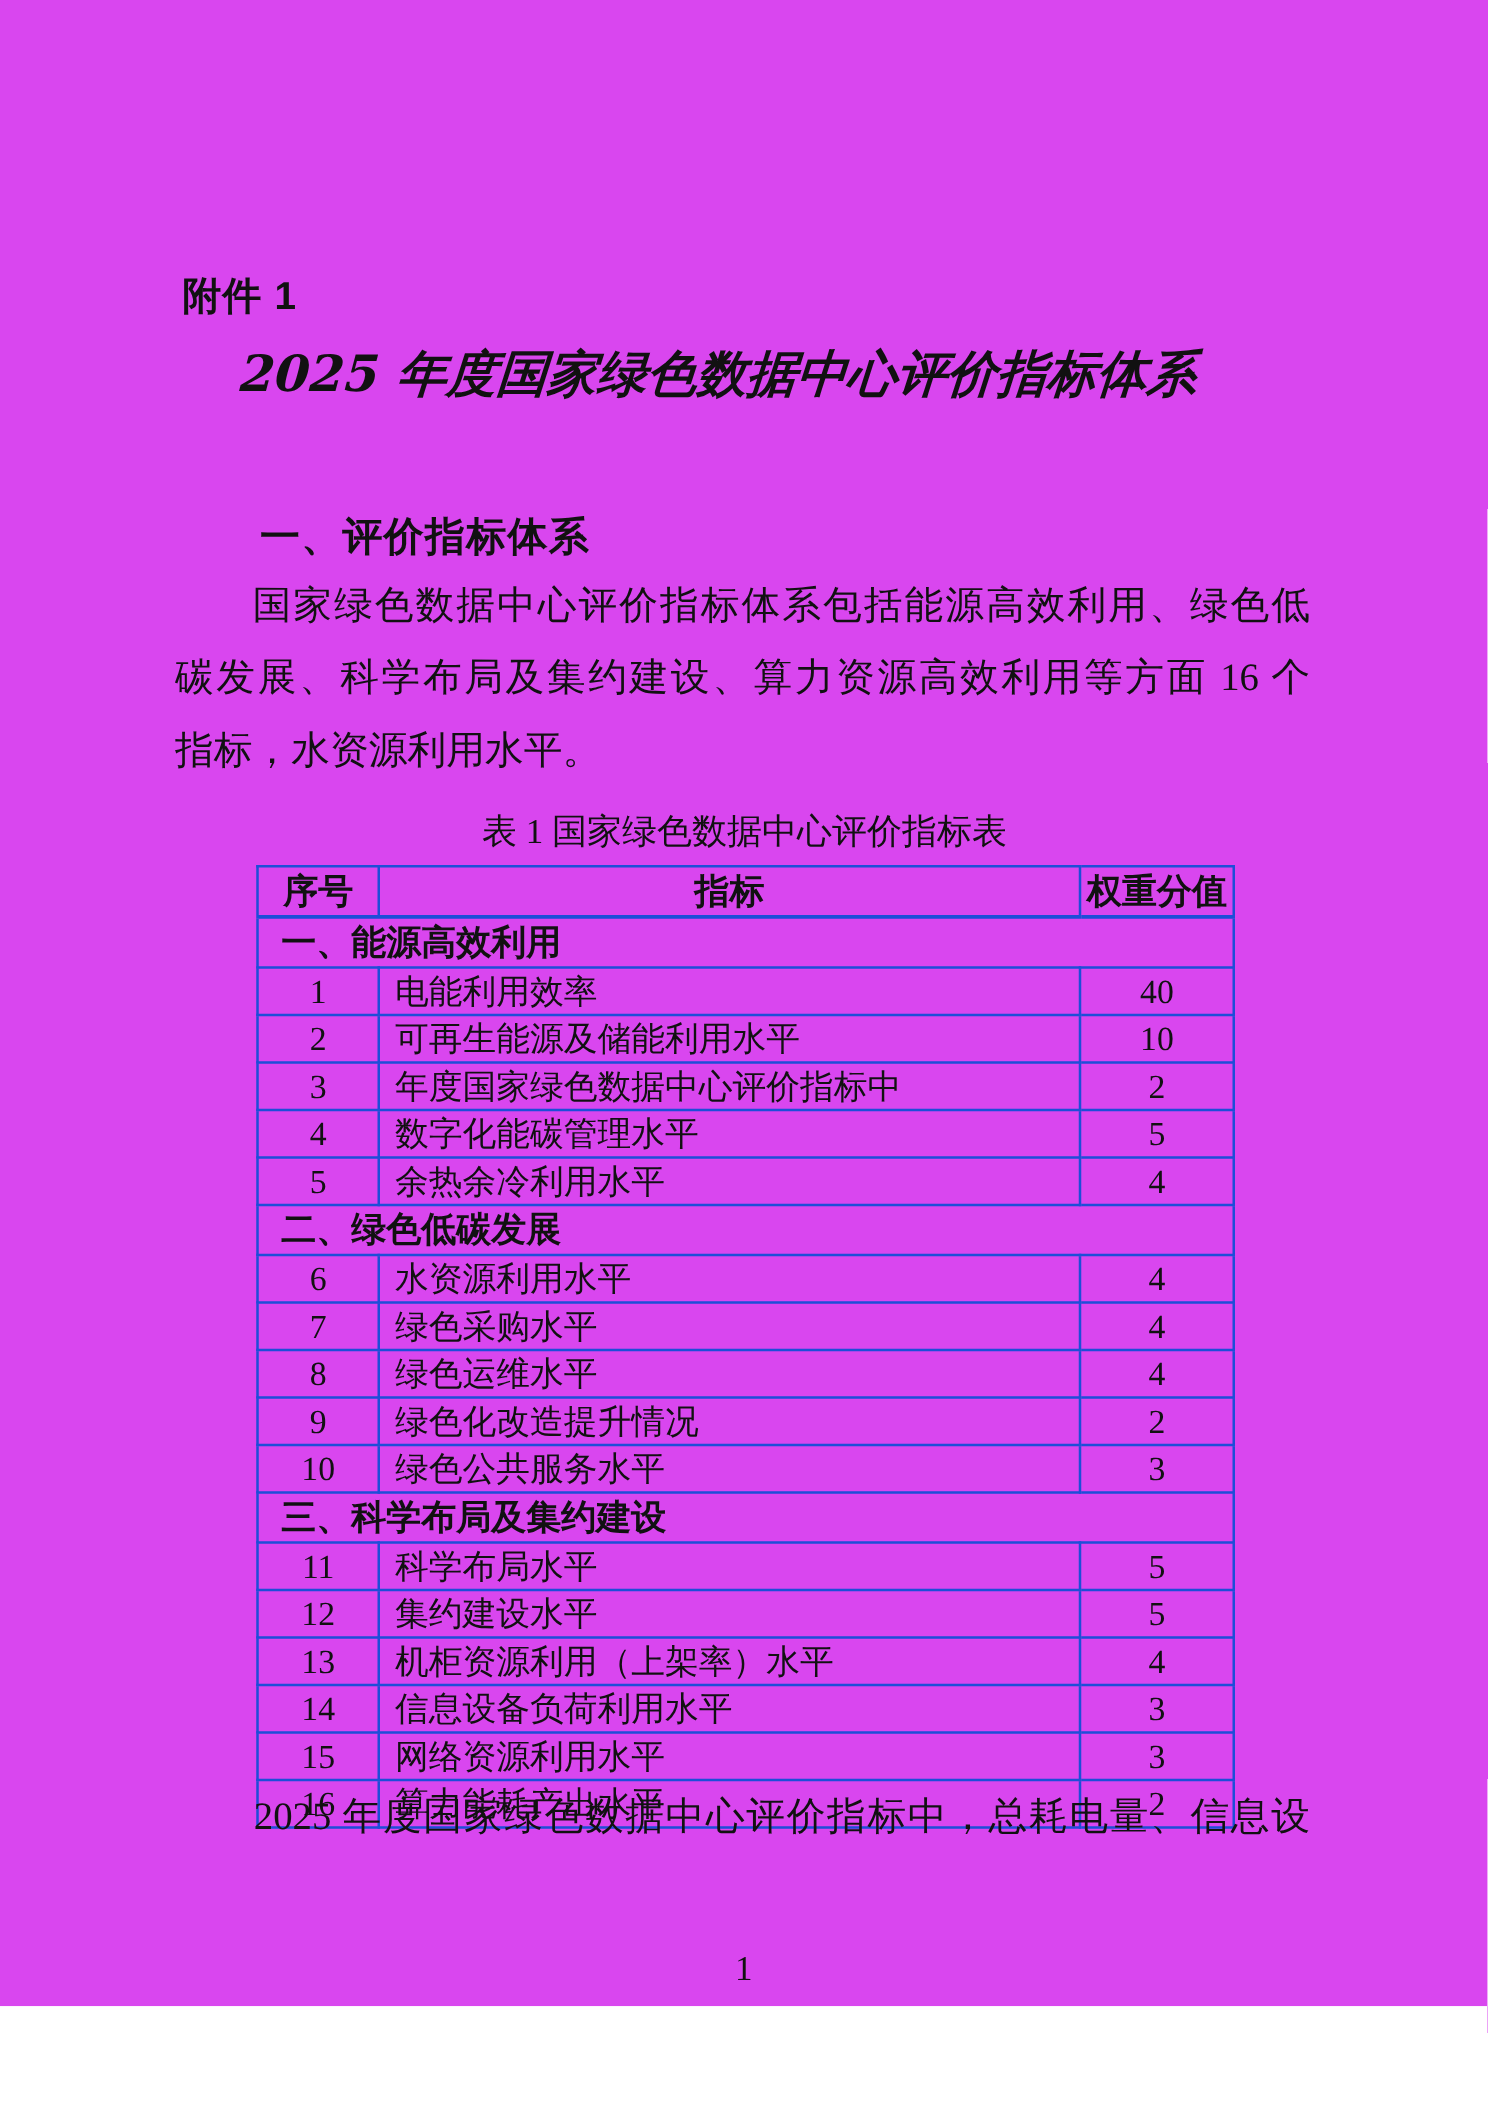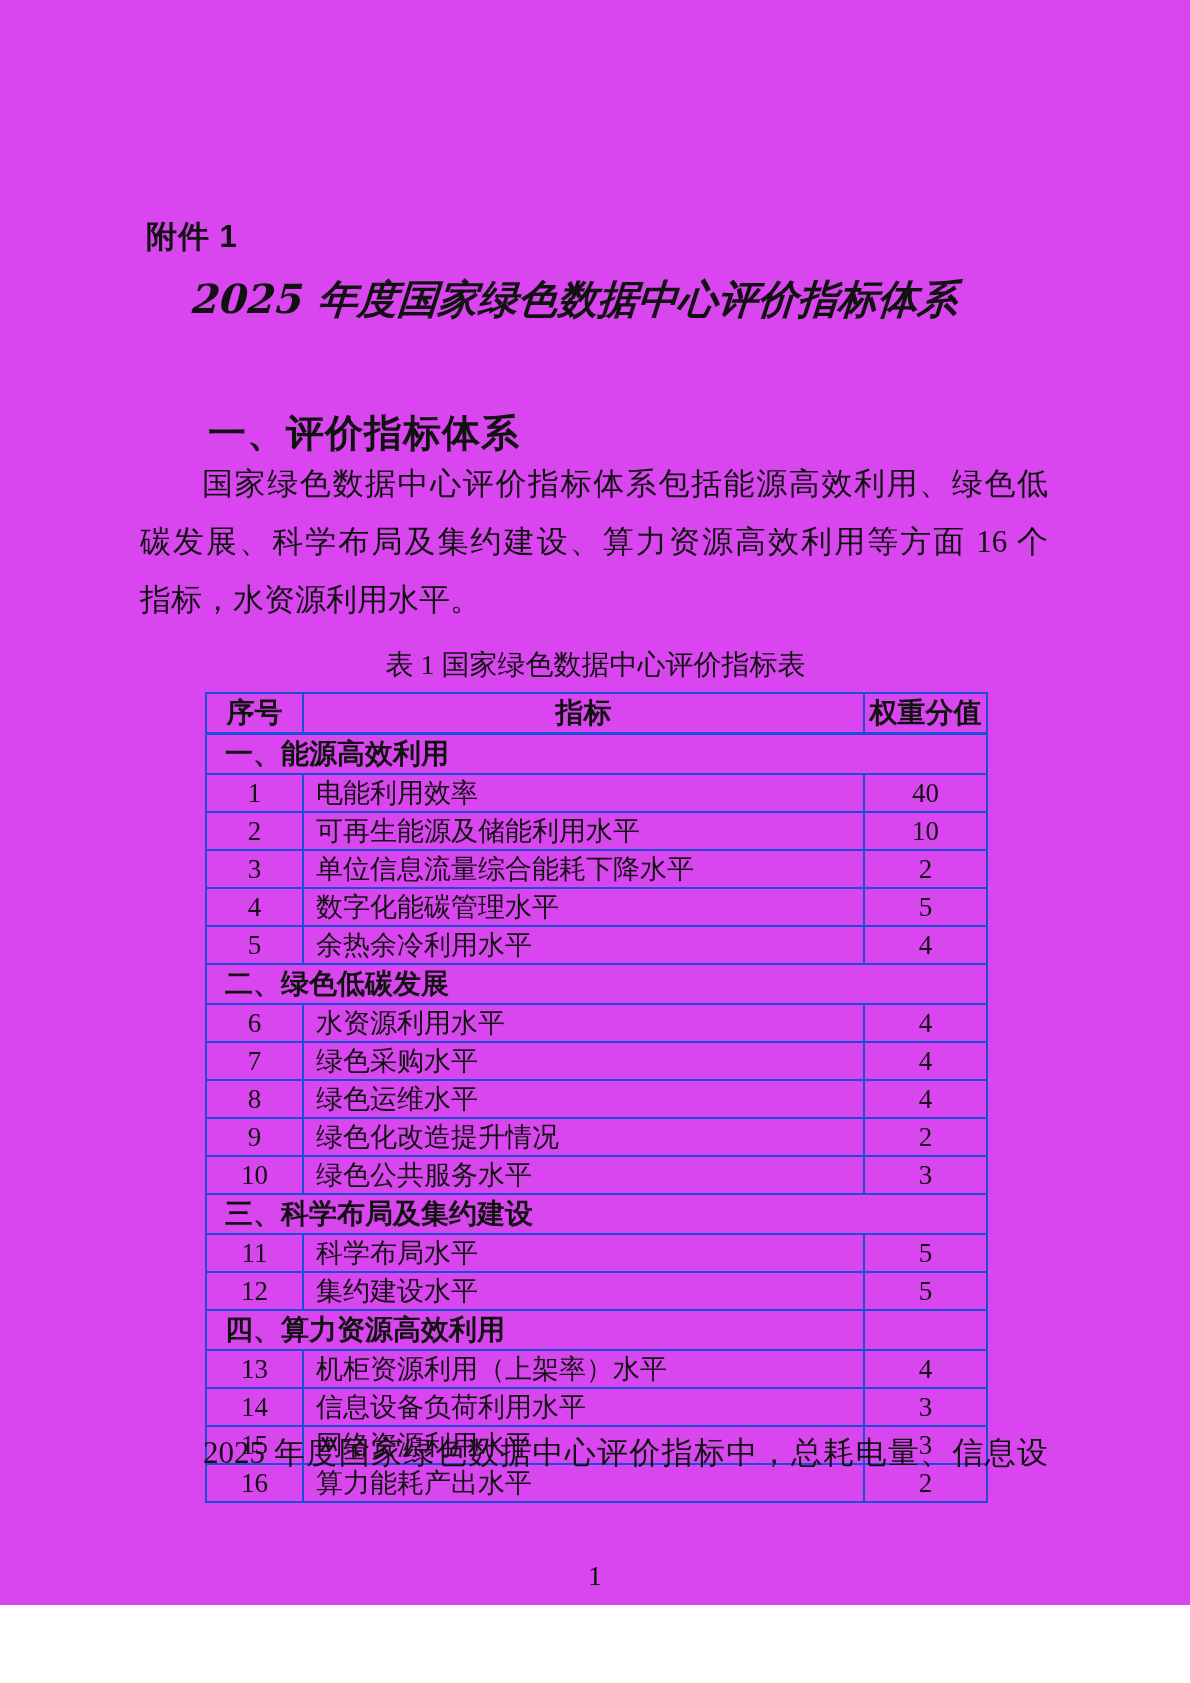--- a/index.html
+++ b/index.html
@@ -37,21 +37,21 @@
     transform: skewX(-4deg);
     white-space: nowrap;
   }
 
   .section-heading {
     position: absolute;
     left: 208px;
     top: 408px;
     font-family: "Liberation Sans", "DejaVu Sans", sans-serif;
     font-weight: bold;
-    font-size: 38px;
+    font-size: 32px;
     letter-spacing: 1px;
   }
 
   .body-para {
     position: absolute;
     left: 140px;
     top: 455px;
     width: 908px;
     font-size: 31px;
     line-height: 58px;
@@ -171,21 +171,21 @@
         <td class="ind">电能利用效率</td>
         <td class="wt">40</td>
       </tr>
       <tr class="t-data">
         <td class="no">2</td>
         <td class="ind">可再生能源及储能利用水平</td>
         <td class="wt">10</td>
       </tr>
       <tr class="t-data">
         <td class="no">3</td>
-        <td class="ind">单位信息流量综合能耗下降水平</td>
+        <td class="ind">年度国家绿色数据中心评价指标中</td>
         <td class="wt">2</td>
       </tr>
       <tr class="t-data">
         <td class="no">4</td>
         <td class="ind">数字化能碳管理水平</td>
         <td class="wt">5</td>
       </tr>
       <tr class="t-data">
         <td class="no">5</td>
         <td class="ind">余热余冷利用水平</td>
@@ -228,24 +228,20 @@
         <td class="no">11</td>
         <td class="ind">科学布局水平</td>
         <td class="wt">5</td>
       </tr>
       <tr class="t-data">
         <td class="no">12</td>
         <td class="ind">集约建设水平</td>
         <td class="wt">5</td>
       </tr>
 
-      <tr class="t-section">
-        <td colspan="2">四、算力资源高效利用</td>
-        <td></td>
-      </tr>
       <tr class="t-data">
         <td class="no">13</td>
         <td class="ind">机柜资源利用（上架率）水平</td>
         <td class="wt">4</td>
       </tr>
       <tr class="t-data">
         <td class="no">14</td>
         <td class="ind">信息设备负荷利用水平</td>
         <td class="wt">3</td>
       </tr>

